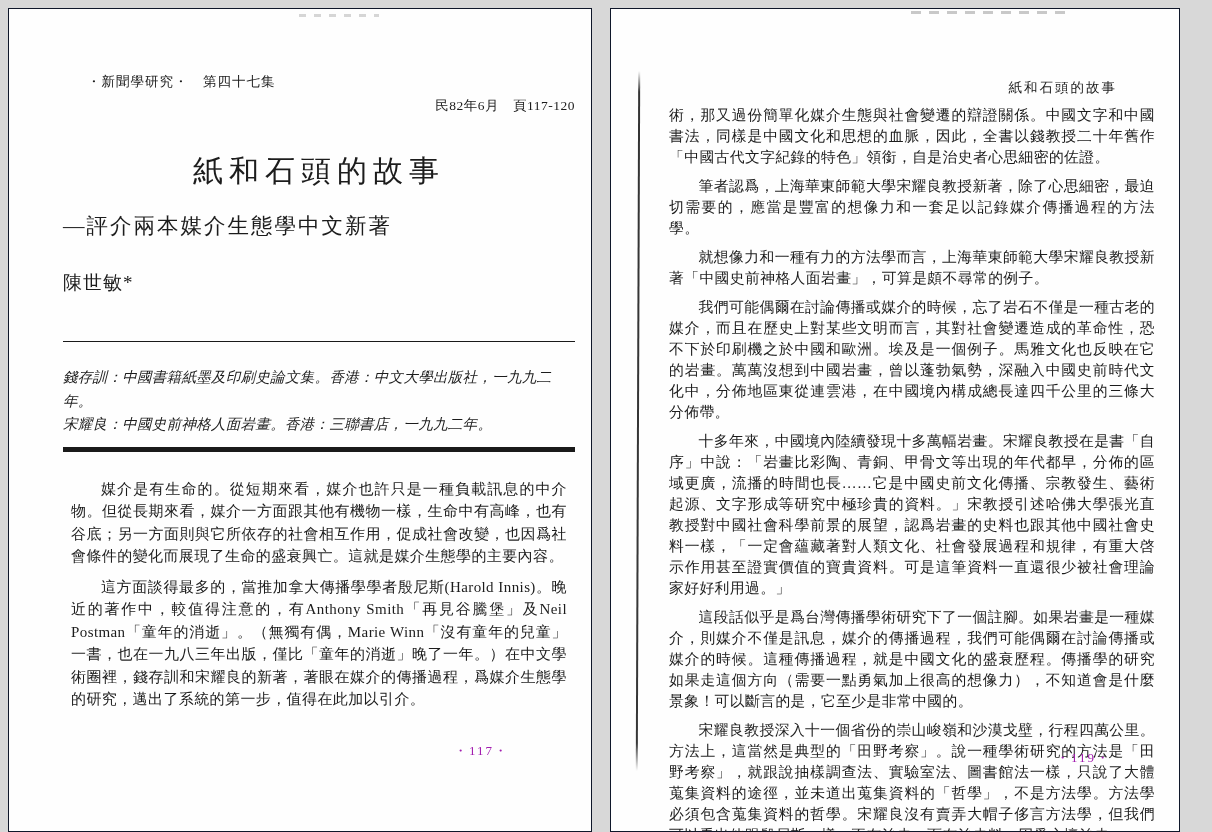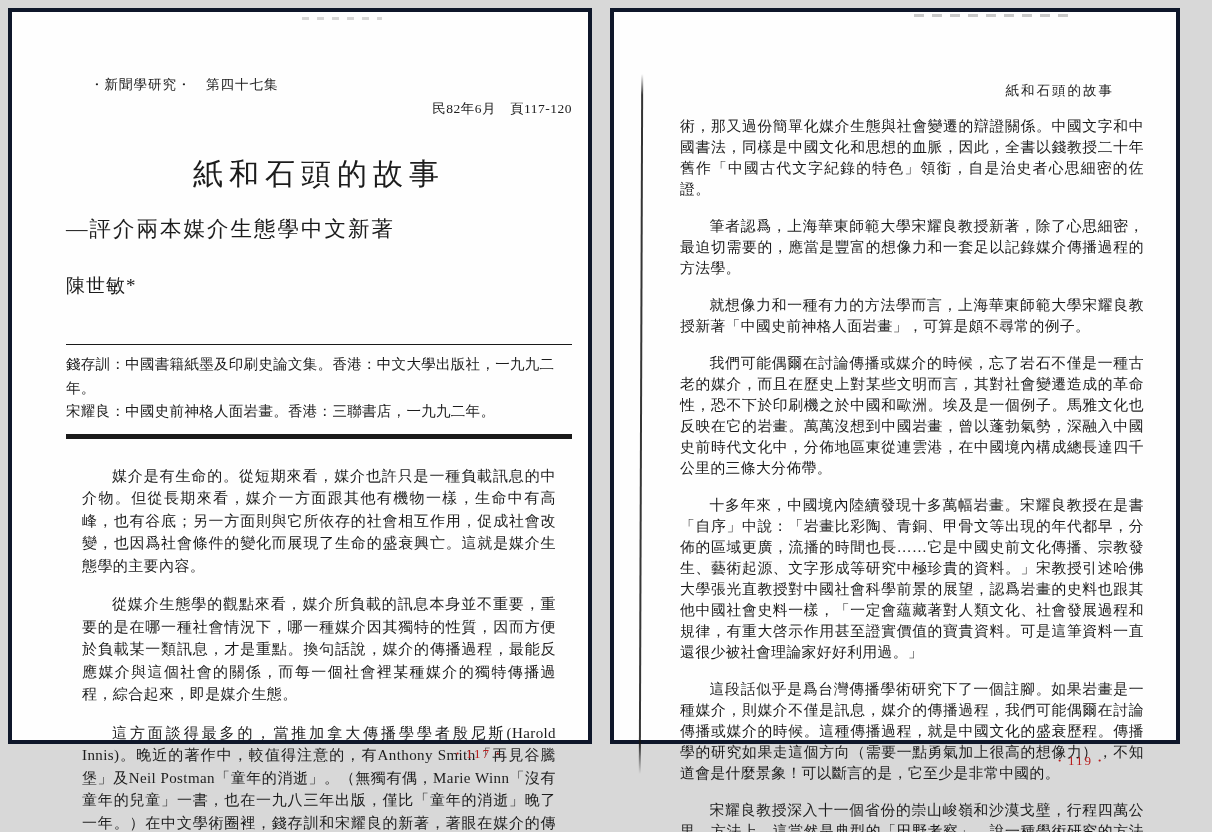--- a/index.html
+++ b/index.html
@@ -2,22 +2,22 @@
 <html><head>
 <meta charset="utf-8">
 <style>
   html,body{margin:0;padding:0;}
   body{
     width:1212px;height:832px;position:relative;overflow:hidden;
     background:#d8d8d8;
     font-family:"Liberation Serif","DejaVu Serif",serif;
   }
   .page{
-    position:absolute;top:8px;height:736px;box-sizing:border-box;
-    background:#fefefe;border:4px solid #0f172a;color:#1c1c1c;
+    position:absolute;top:8px;height:824px;box-sizing:border-box;
+    background:#fefefe;border:1px solid #0f172a;color:#1c1c1c;
   }
   .page-left{left:8px;width:584px;padding:64px 16px 0 54px;}
   .page-right{left:610px;width:570px;padding:70px 16px 0 50px;}
 
   .running-head{font-size:13.5px;line-height:18px;letter-spacing:1px;}
   .page-left .running-head{margin-left:24px;}
   .issue-line{font-size:13.5px;line-height:18px;margin-top:6px;letter-spacing:0.5px;text-align:right;}
 
   .article-title{
     font-size:30px;line-height:40px;text-align:center;margin-top:36px;
@@ -26,36 +26,37 @@
   .article-subtitle{
     font-size:21.5px;line-height:30px;margin-top:8px;
     letter-spacing:2px;font-weight:normal;
   }
   .article-author{font-size:19px;line-height:20px;text-align:left;margin-top:32px;letter-spacing:1px;}
 
   .cite-block{
     margin-top:48px;
     border-top:1px solid #1a1a1a;border-bottom:1px solid #1a1a1a;
     box-shadow:0 2px 0 #1a1a1a, 0 -2px 0 #1a1a1a inset;
-    padding:8px 0 12px 0;
+    padding:24px 0 12px 0;
+    font-style:italic;
   }
   .cite-line{font-size:14.5px;line-height:23.5px;letter-spacing:0.3px;}
 
   .body-block{margin-top:28px;}
   .para{
-    margin:16px;font-size:15px;line-height:22.5px;letter-spacing:0.4px;
+    margin:8px;font-size:15px;line-height:22.5px;letter-spacing:0.4px;
     text-align:justify;text-justify:inter-character;text-indent:2em;
   }
   .page-right .para{font-size:14.8px;line-height:21px;}
   .para.no-indent{text-indent:0;}
 
   .page-right .running-head{text-align:right;margin-right:46px;letter-spacing:2px;font-size:13.5px;}
   .page-right .body-block{margin-top:8px;}
 
-  .page-number{position:absolute;font-size:13px;letter-spacing:2px;color:#b91c1c;}
+  .page-number{position:absolute;font-size:13px;letter-spacing:2px;color:#a21caf;}
   .page-left .page-number{top:733px;right:82px;}
   .page-right .page-number{top:740px;right:68px;margin-left:20px;}
 
   .gutter-line{
     position:absolute;left:26px;top:62px;width:2px;height:700px;
     background:linear-gradient(180deg,rgba(20,20,20,0) 0%,rgba(30,30,30,0.9) 3%,rgba(20,20,20,0.85) 96%,rgba(20,20,20,0) 100%);
     transform:rotate(0.2deg);
   }
   .smudge{position:absolute;height:3px;opacity:0.55;}
   .smudge-a{top:5px;left:290px;width:80px;
@@ -72,21 +73,20 @@
   <div class="issue-line">民82年6月　頁117-120</div>
   <h1 class="article-title">紙和石頭的故事</h1>
   <h2 class="article-subtitle">—評介兩本媒介生態學中文新著</h2>
   <div class="article-author">陳世敏*</div>
   <div class="cite-block">
     <div class="cite-line">錢存訓：中國書籍紙墨及印刷史論文集。香港：中文大學出版社，一九九二年。</div>
     <div class="cite-line">宋耀良：中國史前神格人面岩畫。香港：三聯書店，一九九二年。</div>
   </div>
   <div class="body-block">
     <p class="para">媒介是有生命的。從短期來看，媒介也許只是一種負載訊息的中介物。但從長期來看，媒介一方面跟其他有機物一樣，生命中有高峰，也有谷底；另一方面則與它所依存的社會相互作用，促成社會改變，也因爲社會條件的變化而展現了生命的盛衰興亡。這就是媒介生態學的主要內容。</p>
-    <p class="para">從媒介生態學的觀點來看，媒介所負載的訊息本身並不重要，重要的是在哪一種社會情況下，哪一種媒介因其獨特的性質，因而方便於負載某一類訊息，才是重點。換句話說，媒介的傳播過程，最能反應媒介與這個社會的關係，而每一個社會裡某種媒介的獨特傳播過程，綜合起來，即是媒介生態。</p>
     <p class="para">這方面談得最多的，當推加拿大傳播學學者殷尼斯(Harold Innis)。晚近的著作中，較值得注意的，有Anthony Smith「再見谷騰堡」及Neil Postman「童年的消逝」。（無獨有偶，Marie Winn「沒有童年的兒童」一書，也在一九八三年出版，僅比「童年的消逝」晚了一年。）在中文學術圈裡，錢存訓和宋耀良的新著，著眼在媒介的傳播過程，爲媒介生態學的研究，邁出了系統的第一步，值得在此加以引介。</p>
   </div>
   <div class="page-number">・117・</div>
 </div>
 
 <div class="page page-right">
   <div class="smudge smudge-b"></div>
   <div class="gutter-line"></div>
   <div class="running-head">紙和石頭的故事</div>
   <div class="body-block">

